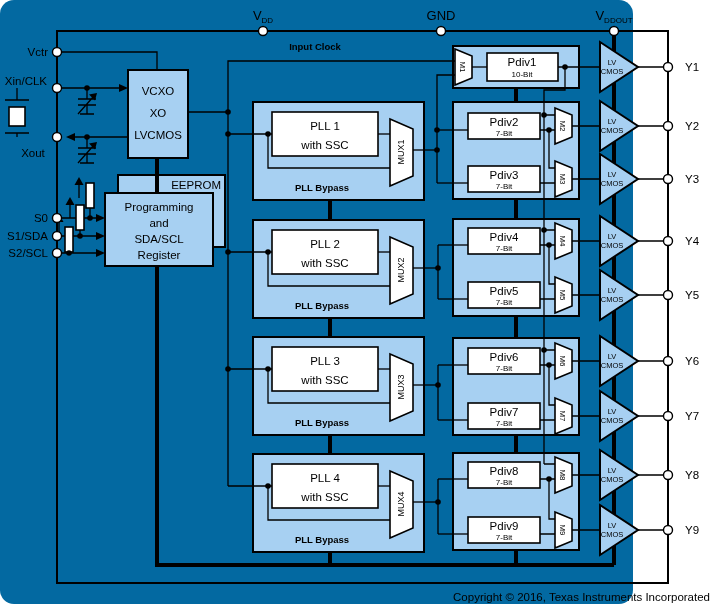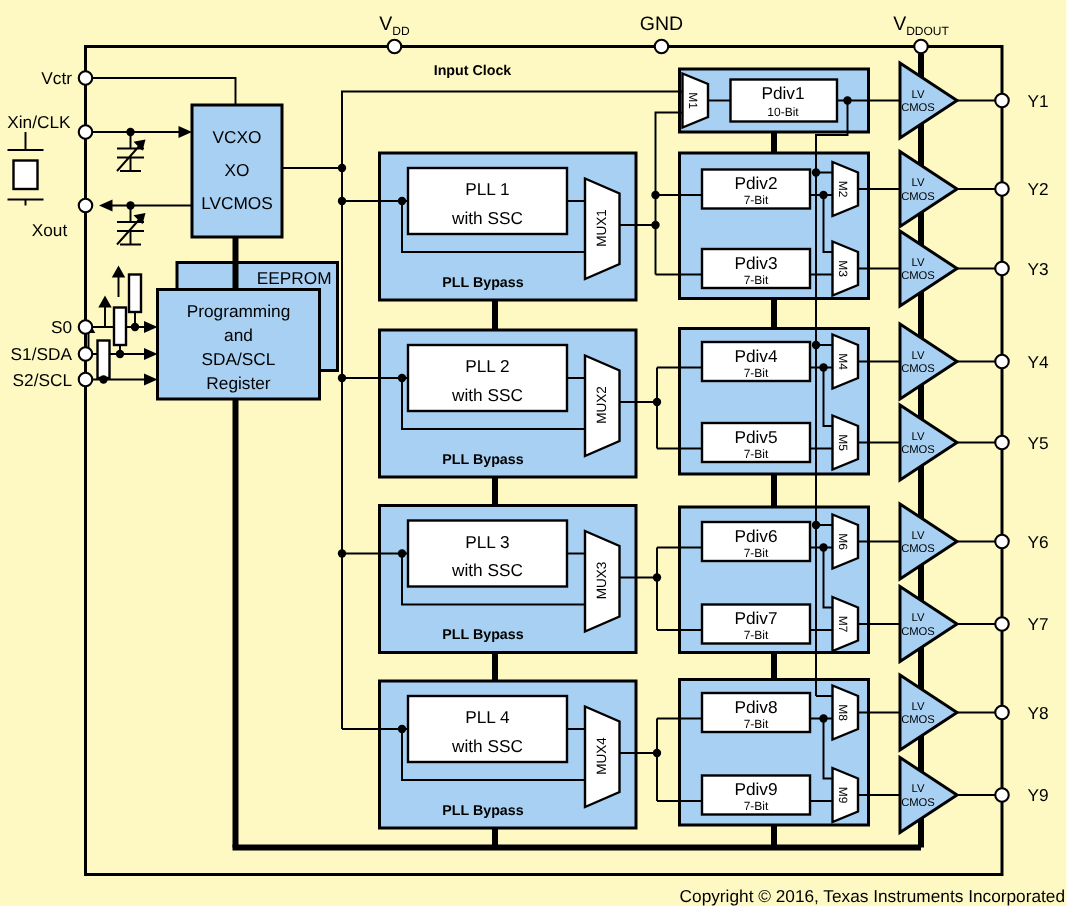--- a/index.html
+++ b/index.html
@@ -1,16 +1,16 @@
 <!DOCTYPE html>
 <html><head>
 <meta charset="utf-8">
 <style>
   html,body{margin:0;padding:0;background:#fff;}
-  .stage{position:relative;width:711px;height:604px;background:#fef9c3;font-family:"Liberation Sans",sans-serif;}
+  .stage{position:relative;width:633px;height:604px;background:#0369a1;font-family:"Liberation Sans",sans-serif;border-radius:14px;}
   svg text{font-family:"Liberation Sans",sans-serif;fill:#000;}
   .blue{fill:#A7D0F2;stroke:#000;stroke-width:2;}
   .white{fill:#fff;stroke:#000;stroke-width:1.6;}
   .wire{stroke:#000;stroke-width:1.3;fill:none;}
   .bus{stroke:#000;stroke-width:4;fill:none;}
   .pin{fill:#fff;stroke:#000;stroke-width:1.4;}
   .dot{fill:#000;stroke:none;}
   .arr{fill:#000;stroke:none;}
   .t12{font-size:11.5px;}
   .t9{font-size:9px;}

